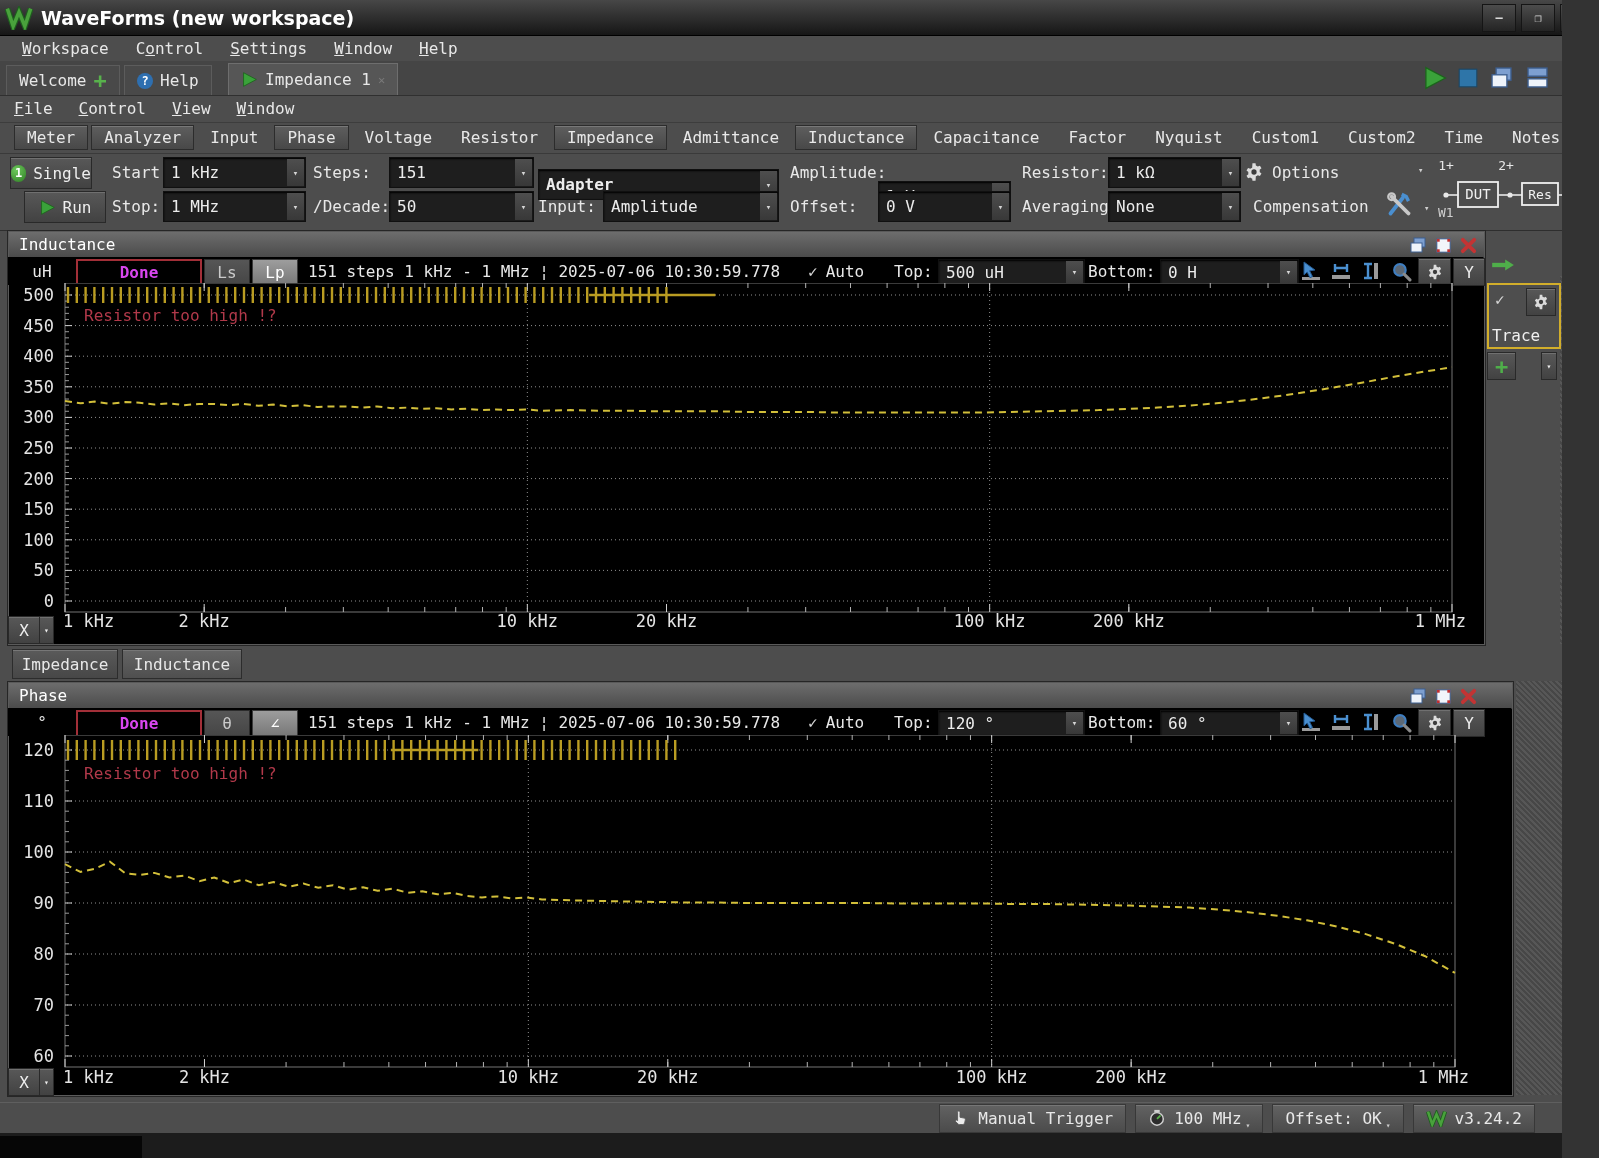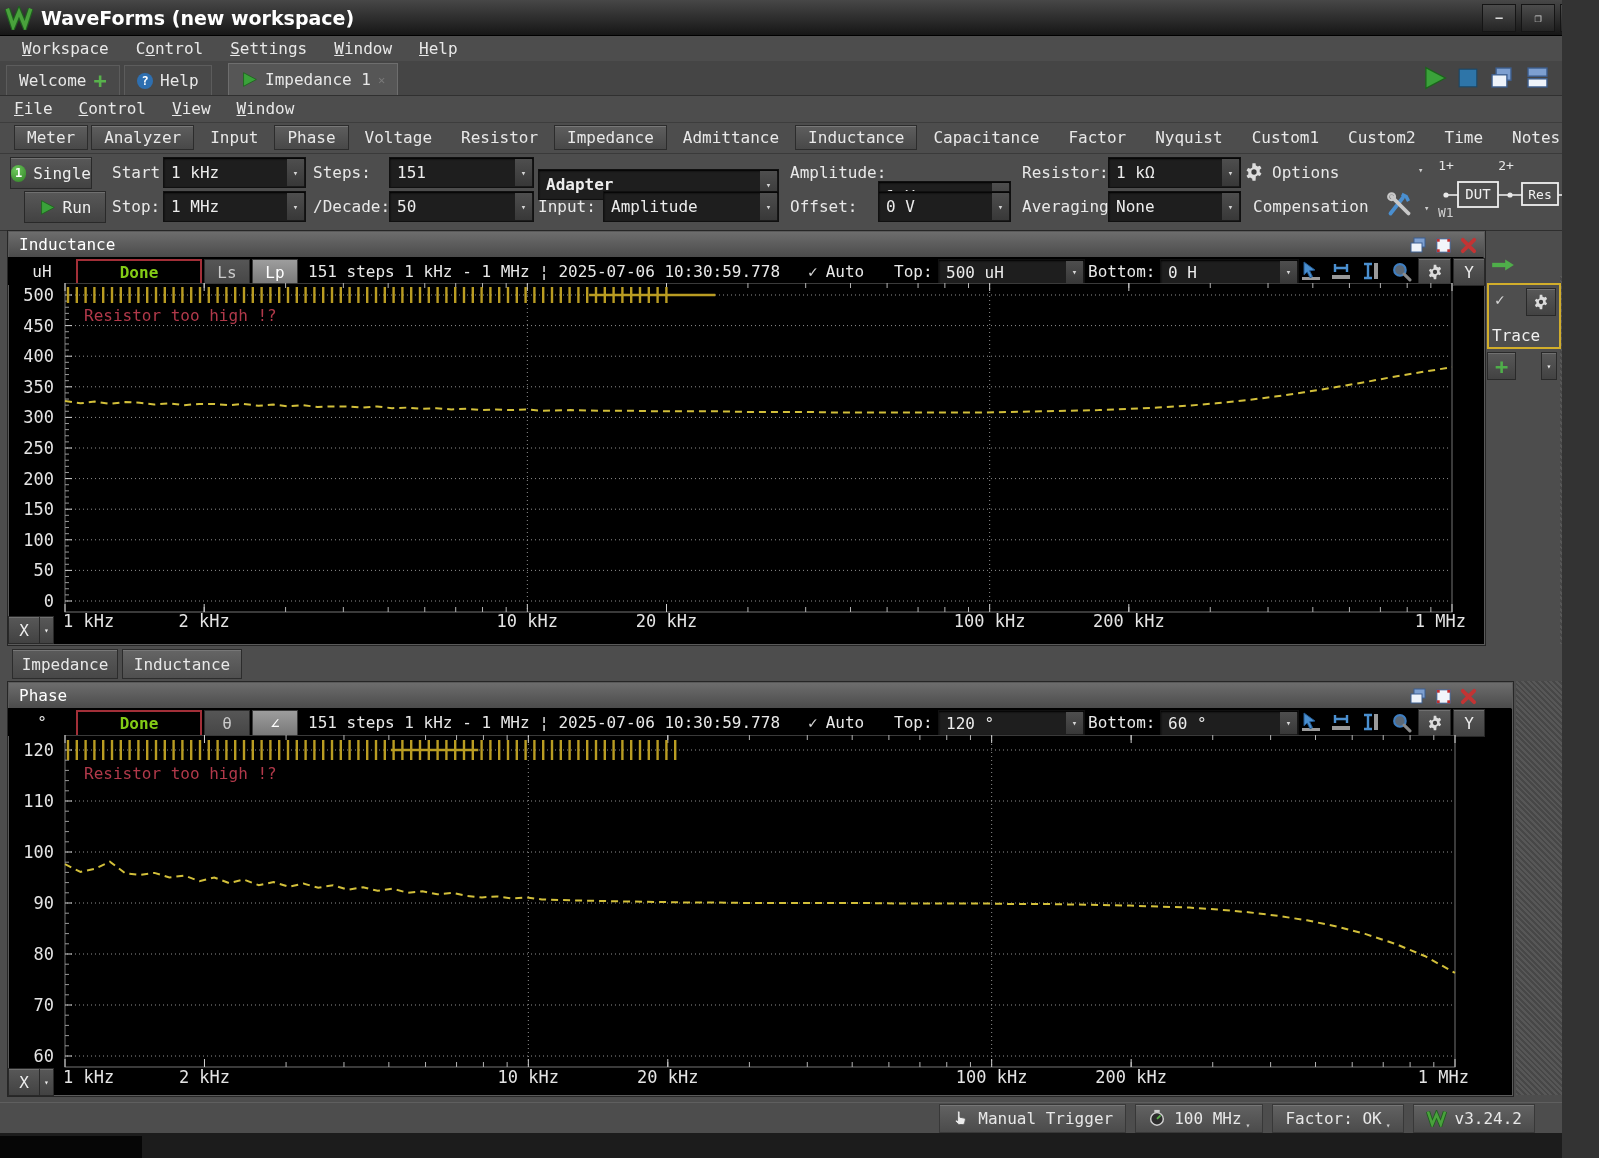--- a/index.html
+++ b/index.html
@@ -34,21 +34,21 @@
   .badge1{width:17px;height:17px;border-radius:9px;background:radial-gradient(circle at 35% 30%,#6cc95a,#2f7d26);
     color:#fff;font-size:12px;font-weight:bold;display:flex;align-items:center;justify-content:center}
   
   .window{position:absolute;background:#000;border:1px solid #262626;box-shadow:0 0 0 1px #5a5a5a inset}
   .paneltitle{position:absolute;left:1px;right:1px;top:1px;height:25px;background:linear-gradient(#6d6d6d,#4b4b4b);
     display:flex;align-items:center;padding-left:10px;color:#fff;border-bottom:1px solid #2f2f2f}
   .ptbtns{position:absolute;right:6px;top:3px;display:flex;gap:6px;align-items:center}
   .chead{position:absolute;height:28px;background:#000}
   .chead .cunit{position:absolute;left:8px;top:0;width:52px;height:28px;display:flex;align-items:center;justify-content:center}
   .done{position:absolute;top:2px;left:68px;width:122px;height:23px;background:#000;border:2px solid #a22f38;
-    color:#84cc16;font-weight:bold;display:flex;align-items:center;justify-content:center}
+    color:#d946ef;font-weight:bold;display:flex;align-items:center;justify-content:center}
   .mbtn{position:absolute;top:2px;width:44px;height:24px;display:flex;align-items:center;justify-content:center}
   .mbtn.dim{background:linear-gradient(#565656,#464646);border:1px solid #2c2c2c;color:#cacaca}
   .mbtn.sel{background:linear-gradient(#9d9d9d,#797979);border:1px solid #3a3a3a;color:#fff}
   .cstatus{position:absolute;left:300px;top:0;height:28px;display:flex;align-items:center;white-space:nowrap}
   .autochk{position:absolute;left:800px;top:0;height:28px;display:flex;align-items:center;gap:8px}
   .hlabel{position:absolute;top:0;height:28px;display:flex;align-items:center}
   .hcombo{position:absolute;top:2px;height:24px}
   .hicon{position:absolute;top:3px;width:26px;height:22px;display:flex;align-items:center;justify-content:center}
   .gearbtn{position:absolute;top:1px;width:31px;height:26px}
   .ybtn{position:absolute;top:1px;width:30px;height:26px}
@@ -498,21 +498,21 @@
       <span>Manual Trigger</span>
     </div>
     <div class="sbtn">
       <svg class="ic" width="18" height="18">
           <use href="#clockic"></use>
         </svg>
       <span>100 MHz</span>
       <span class="mini">▾</span>
     </div>
     <div class="sbtn">
-      <span>Factor: OK</span>
+      <span>Offset: OK</span>
       <span class="mini">▾</span>
     </div>
     <div class="sbtn">
       <svg class="ic" width="21" height="17">
           <use href="#wlogo"></use>
         </svg>
       <span>v3.24.2</span>
     </div>
   </div>
 

